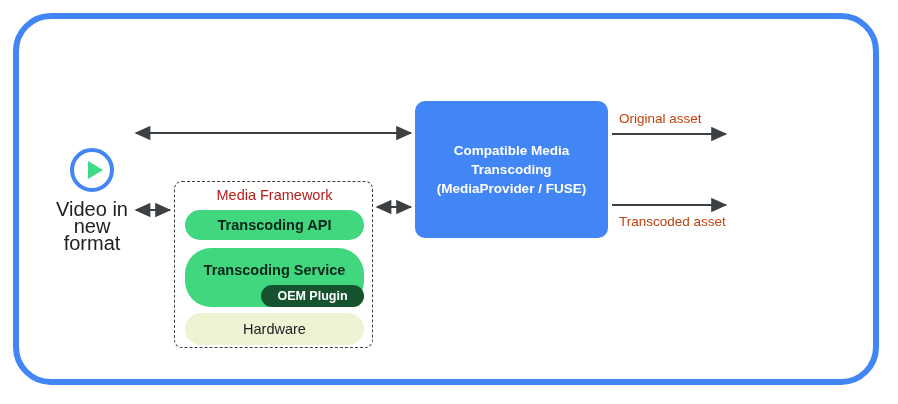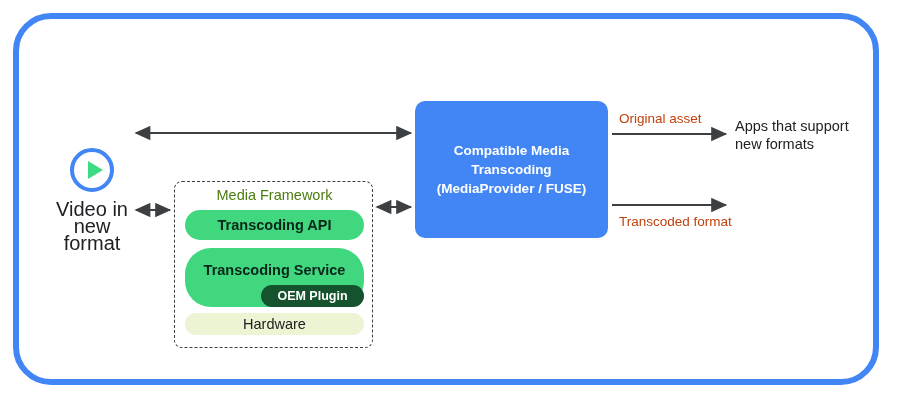--- a/index.html
+++ b/index.html
@@ -86,21 +86,21 @@
     border-radius: 8px;
     box-sizing: border-box;
   }
   #media-framework-title {
     position: absolute;
     left: 0;
     top: 5px;
     width: 199px;
     text-align: center;
     font-size: 14.5px;
-    color: #4d7c0f;
+    color: #b91c1c;
   }
   .pill {
     position: absolute;
     left: 10px;
     width: 179px;
     border-radius: 26px;
     box-sizing: border-box;
     display: flex;
     align-items: center;
     justify-content: center;
@@ -134,21 +134,21 @@
     background: #14532d;
     color: #ffffff;
     font-weight: bold;
     font-size: 12.5px;
     display: flex;
     align-items: center;
     justify-content: center;
   }
   #pill-hardware {
     top: 131px;
-    height: 22px;
+    height: 32px;
     background: #ecf4d3;
     color: #202124;
     font-size: 14.5px;
   }
 
   
   #cmt-box {
     position: absolute;
     left: 415px;
     top: 101px;
@@ -236,18 +236,16 @@
     <div id="pill-oem-plugin">OEM Plugin</div>
 
     <div class="pill" id="pill-hardware">Hardware</div>
   </div>
 
   <div id="cmt-box">Compatible Media
 Transcoding
 (MediaProvider / FUSE)</div>
 
   <div class="edge-label" id="label-original-asset">Original asset</div>
-  <div class="edge-label" id="label-transcoded-asset">Transcoded format</div>
-
-  <div class="consumer-label" id="consumer-supported">Apps that support
-new formats</div>
+  <div class="edge-label" id="label-transcoded-asset">Transcoded asset</div>
+
 
 </div>
 
 </body></html>

